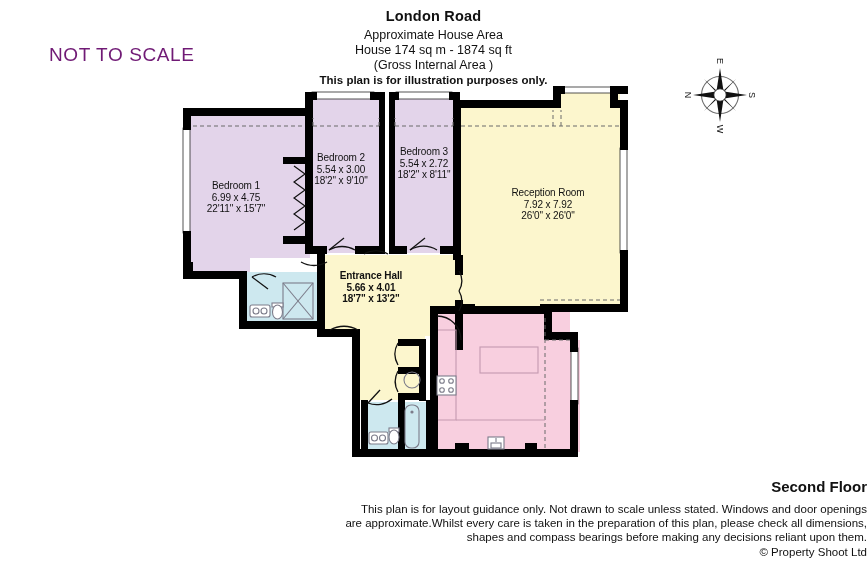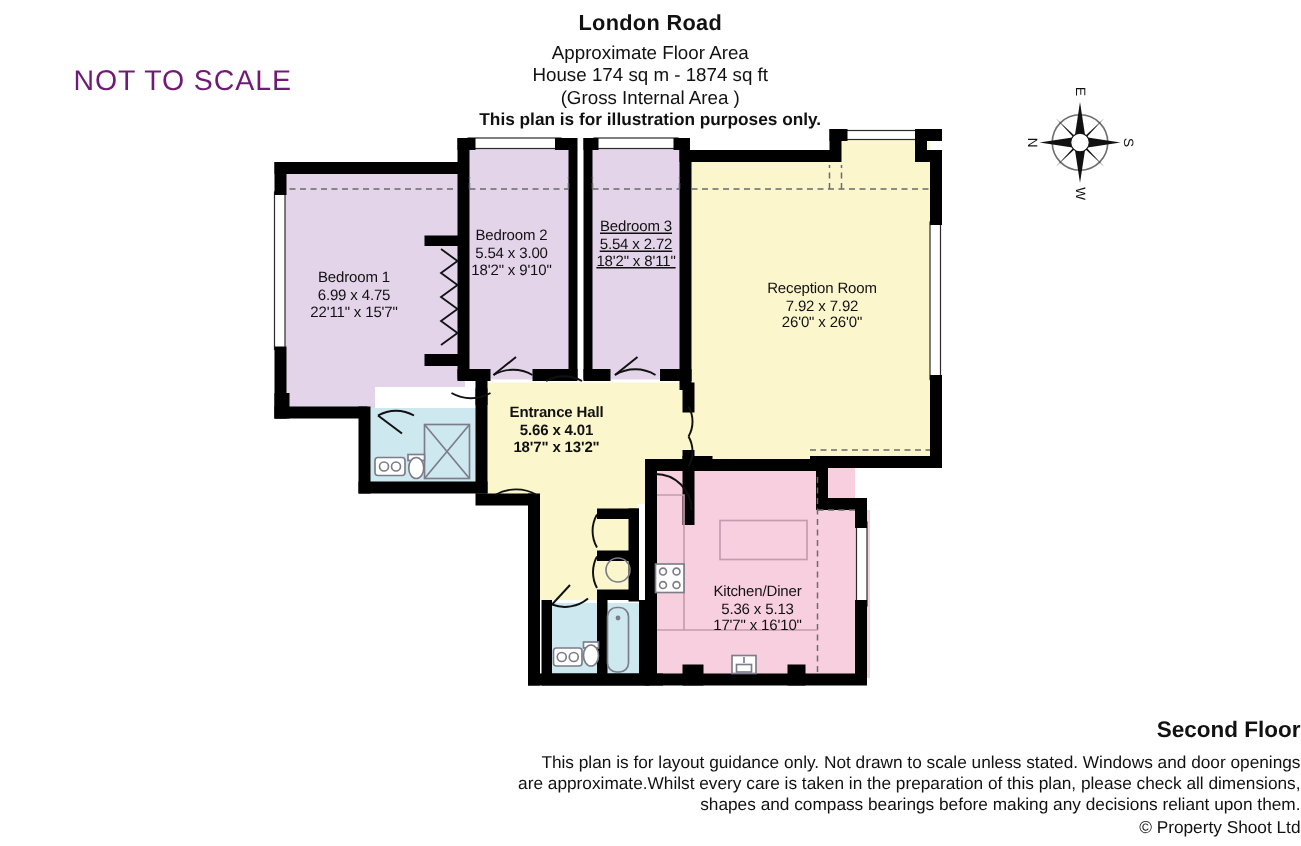--- a/index.html
+++ b/index.html
@@ -42,21 +42,21 @@
        white-space:nowrap;transform:translateX(-50%);letter-spacing:-.1px;}
   .lbl .nm{font-size:10px;}
   .lbl .dm{font-size:10px;}
 </style>
 </head>
 <body>
 
 <div id="stage">
 
   <div class="hdr hdr-title">London Road</div>
-  <div class="hdr hdr-l1">Approximate Floor Area</div>
+  <div class="hdr hdr-l1">Approximate House Area</div>
   <div class="hdr hdr-l2">House 174 sq m - 1874 sq ft</div>
   <div class="hdr hdr-l3">(Gross Internal Area )</div>
   <div class="hdr hdr-l4">This plan is for illustration purposes only.</div>
   <div class="nts">NOT TO SCALE</div>
 
   <svg id="compass" viewBox="0 0 76 78">
     <circle cx="38" cy="39" r="18.5" fill="none" stroke="#6f6f6f" stroke-width="1.1"></circle>
 
     <g fill="#111">
       <polygon points="38,12 41.5,35 38,39 34.5,35"></polygon>
@@ -289,43 +289,38 @@
     <div class="dm">6.99 x 4.75</div>
     <div class="dm">22'11" x 15'7"</div>
   </div>
 
   <div class="lbl" style="left:341px;top:152px;">
     <div class="nm">Bedroom 2</div>
     <div class="dm">5.54 x 3.00</div>
     <div class="dm">18'2" x 9'10"</div>
   </div>
 
-  <div class="lbl" style="left:424px;top:146px;text-decoration:underline;">
+  <div class="lbl" style="left:424px;top:146px;">
     <div class="nm">Bedroom 3</div>
     <div class="dm">5.54 x 2.72</div>
     <div class="dm">18'2" x 8'11"</div>
   </div>
 
   <div class="lbl" style="left:548px;top:187px;">
     <div class="nm">Reception Room</div>
     <div class="dm">7.92 x 7.92</div>
     <div class="dm">26'0" x 26'0"</div>
   </div>
 
   <div class="lbl" style="left:371px;top:270px;font-weight:bold;">
     <div class="nm">Entrance Hall</div>
     <div class="dm">5.66 x 4.01</div>
     <div class="dm">18'7" x 13'2"</div>
   </div>
 
-  <div class="lbl" style="left:505px;top:389px;">
-    <div class="nm">Kitchen/Diner</div>
-    <div class="dm">5.36 x 5.13</div>
-    <div class="dm">17'7" x 16'10"</div>
-  </div>
 
   <div class="foot foot-title">Second Floor</div>
   <div class="foot foot-d1">This plan is for layout guidance only. Not drawn to scale unless stated. Windows and door openings</div>
   <div class="foot foot-d2">are approximate.Whilst every care is taken in the preparation of this plan, please check all dimensions,</div>
   <div class="foot foot-d3">shapes and compass bearings before making any decisions reliant upon them.</div>
   <div class="foot foot-c">© Property Shoot Ltd</div>
 
 </div>
 
 </body></html>

